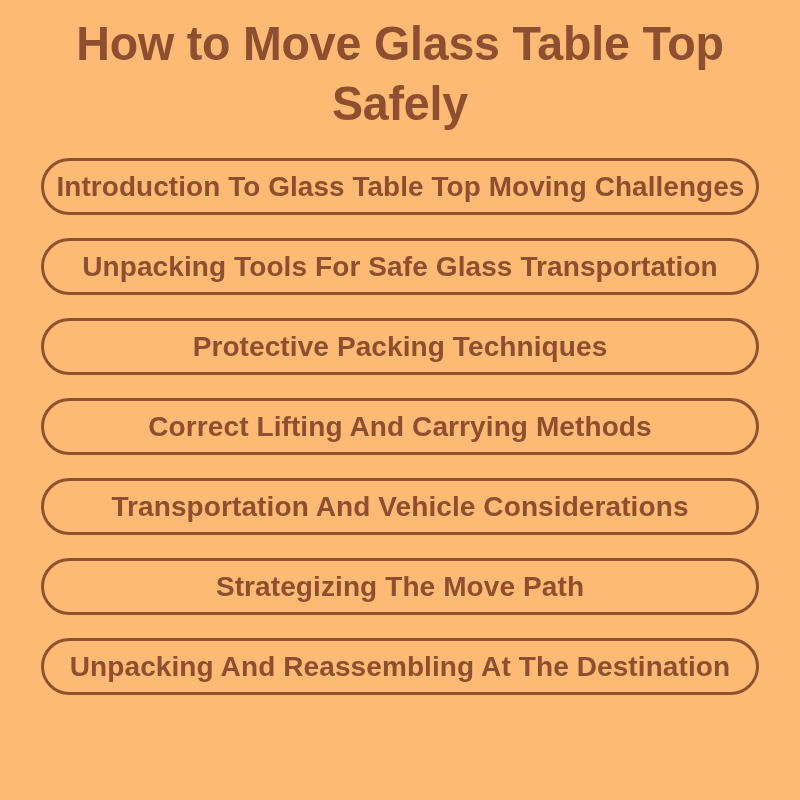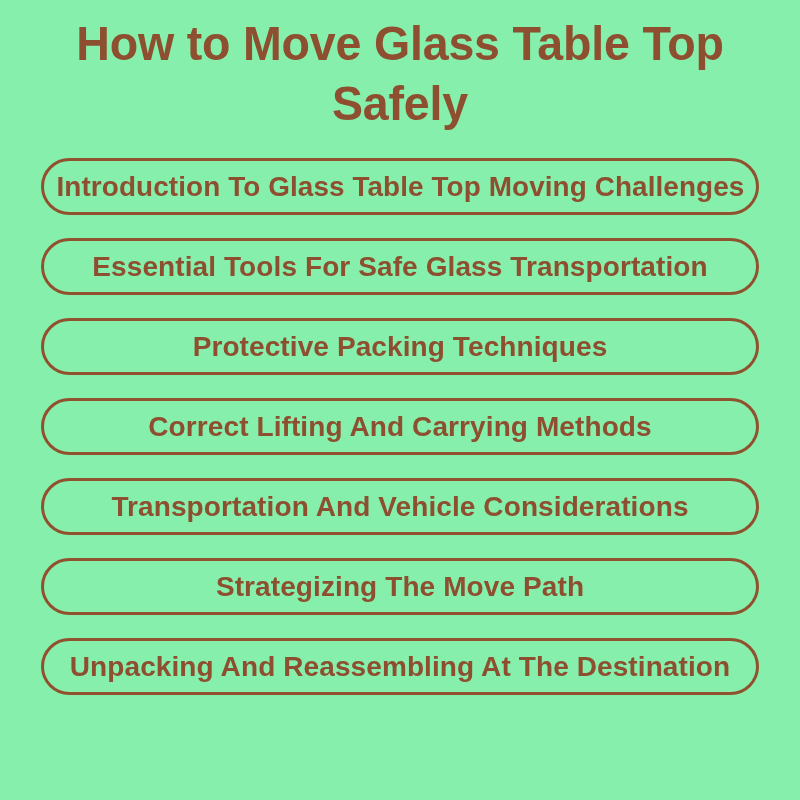--- a/index.html
+++ b/index.html
@@ -14,21 +14,21 @@
     overflow: hidden;
     background: #deb5a0;
     font-family: "Liberation Sans", "DejaVu Sans", sans-serif;
     -webkit-font-smoothing: antialiased;
   }
 
   #infographic {
     position: relative;
     width: 800px;
     height: 800px;
-    background: #86efac;
+    background: #fdba74;
     box-sizing: border-box;
   }
 
   
   .title-block {
     position: absolute;
     top: 14px;
     left: 0;
     width: 800px;
     text-align: center;
@@ -106,21 +106,21 @@
     <span class="title-line">Safely</span>
   </div>
 
   <div class="pill-list">
 
     <div class="pill is-xlong">
       <span class="pill-label" style="transform: scaleX(0.995658); transform-origin: center center;">Introduction To Glass Table Top Moving Challenges</span>
     </div>
 
     <div class="pill is-xlong">
-      <span class="pill-label" style="transform: none;">Essential Tools For Safe Glass Transportation</span>
+      <span class="pill-label" style="transform: none;">Unpacking Tools For Safe Glass Transportation</span>
     </div>
 
 
     <div class="pill">
       <span class="pill-label" style="transform: none;">Protective Packing Techniques</span>
     </div>
 
     <div class="pill is-long">
       <span class="pill-label" style="transform: none;">Correct Lifting And Carrying Methods</span>
     </div>

